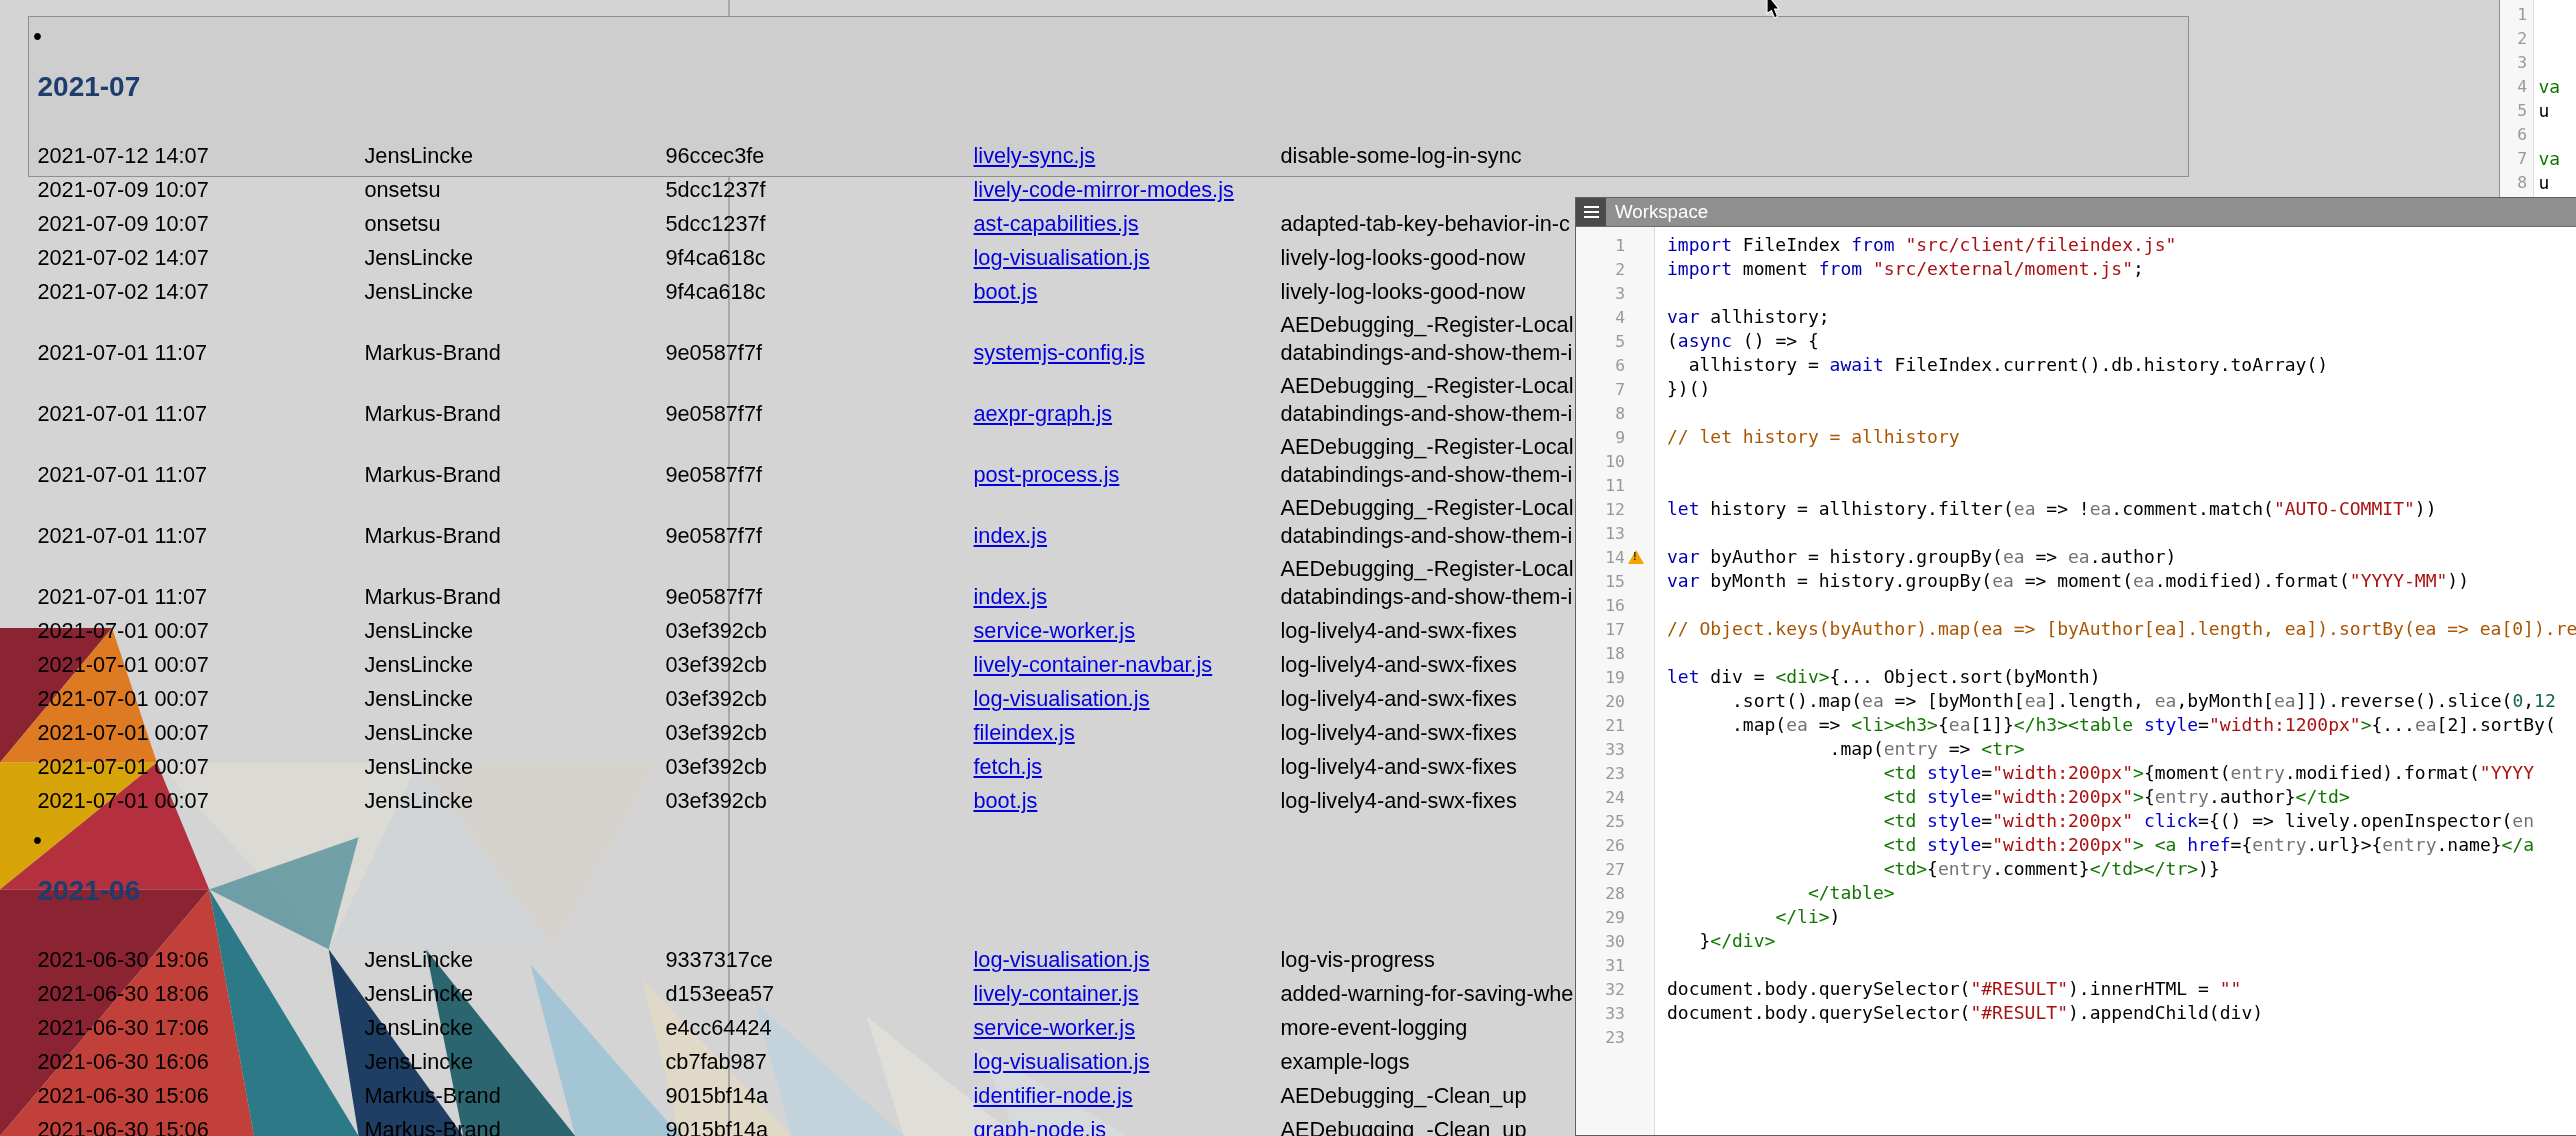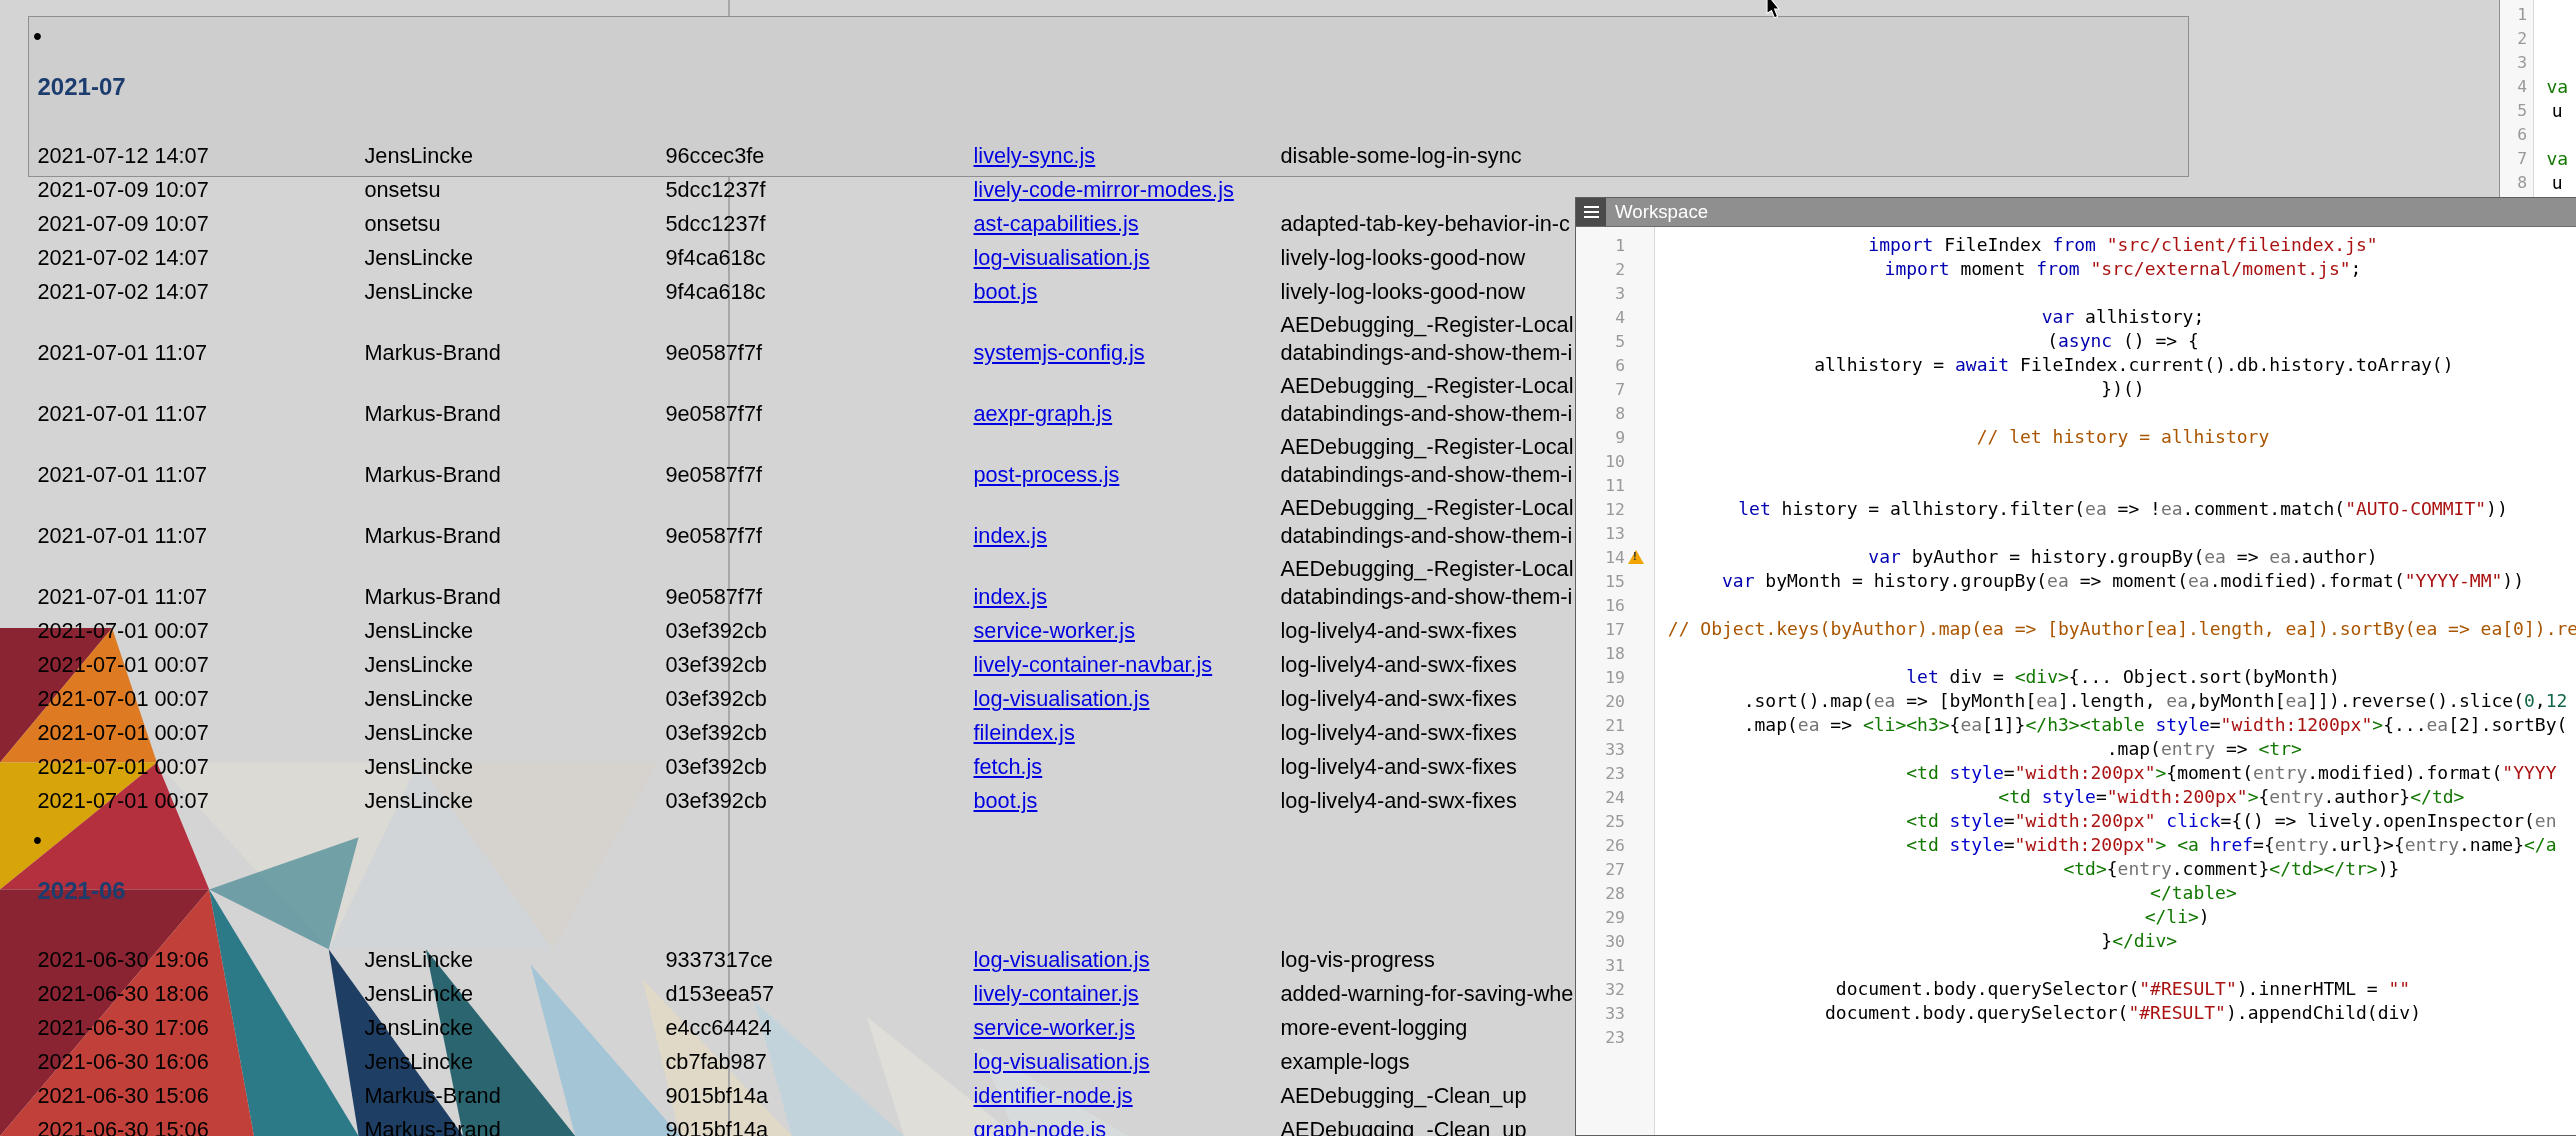--- a/index.html
+++ b/index.html
@@ -11,21 +11,21 @@
 
   
   #bg-pattern { position:absolute; left:0; top:628px; width:1270px; height:508px; z-index:0; }
   #divider-line { position:absolute; left:728px; top:0; width:1.5px; height:1137px; background:#a8a8a8; z-index:1; }
   #selection-box { position:absolute; left:28px; top:16.4px; width:2161px; height:161px;
     background:#cecece; border:0.7px solid #8f8f8f; z-index:1; box-sizing:border-box; }
 
   
   #history { position:absolute; left:0; top:0; width:2212px; padding:10.5px 0 0 33px; z-index:2; color:#000; }
   .bullet { font-size:25.4px; line-height:37px; margin-top:7.5px; }
-  .section-title { font-size:24px; font-weight:bold; color:#1c3d6e; line-height:36px; margin-top:13.5px; padding-left:4.5px; }
+  .section-title { font-size:28px; font-weight:bold; color:#1c3d6e; line-height:36px; margin-top:13.5px; padding-left:4.5px; }
   .history-table { margin-top:31px; padding-left:4.5px; }
   .hrow { display:flex; align-items:flex-end; min-height:34px; font-size:21.7px; }
   .hrow.tall { min-height:61px; }
   .cell { line-height:28px; }
   .c-date   { width:303px; }
   .c-author { width:301px;margin-left:24px; }
   .c-hash   { width:308px; }
   .c-file   { width:307px; }
   .c-comment{ width:717px; }
   .file-link { color:#0000e0; text-decoration:underline; cursor:pointer; }
@@ -43,21 +43,21 @@
   #ws-gutter { flex:0 0 78px; width:78px; background:#f7f7f7; border-right:0.7px solid #d9d9d9; padding-top:6px; }
   .gline { display:flex; height:24px; align-items:center; }
   .gnum { font-family:"DejaVu Sans Mono", monospace; font-size:16.4px; color:#999;
     width:49px; text-align:right; display:inline-block; }
   .gwarn { width:22.4px; height:24px; position:relative; display:inline-block; }
   .warn-tri { position:absolute; left:3px; top:4.5px; width:0; height:0;
     border-left:8.2px solid transparent; border-right:8.2px solid transparent; border-bottom:14px solid #f0a500; }
   .warn-tri::after { content:"!"; position:absolute; left:-3px; top:0.7px; font-size:11.2px; font-weight:bold;
     color:#333; font-family:"Liberation Sans", sans-serif; }
   #ws-code { flex:1; padding:6px 0 0 12px; overflow:hidden; }
-  .cline { font-family:"DejaVu Sans Mono", monospace; font-size:18px; line-height:24px; height:24px; white-space:pre;text-align:center; }
+  .cline { font-family:"DejaVu Sans Mono", monospace; font-size:18px; line-height:24px; height:24px; white-space:pre; }
   .tk-kw  { color:#0000b0; }
   .tk-str { color:#aa1111; }
   .tk-cmt { color:#aa5500; }
   .tk-tag { color:#117700; }
   .tk-attr{ color:#0000cc; }
   .tk-var { color:#737373; }
   .tk-num { color:#116644; }
   .tk-pl  { color:#000000; }
 
   

